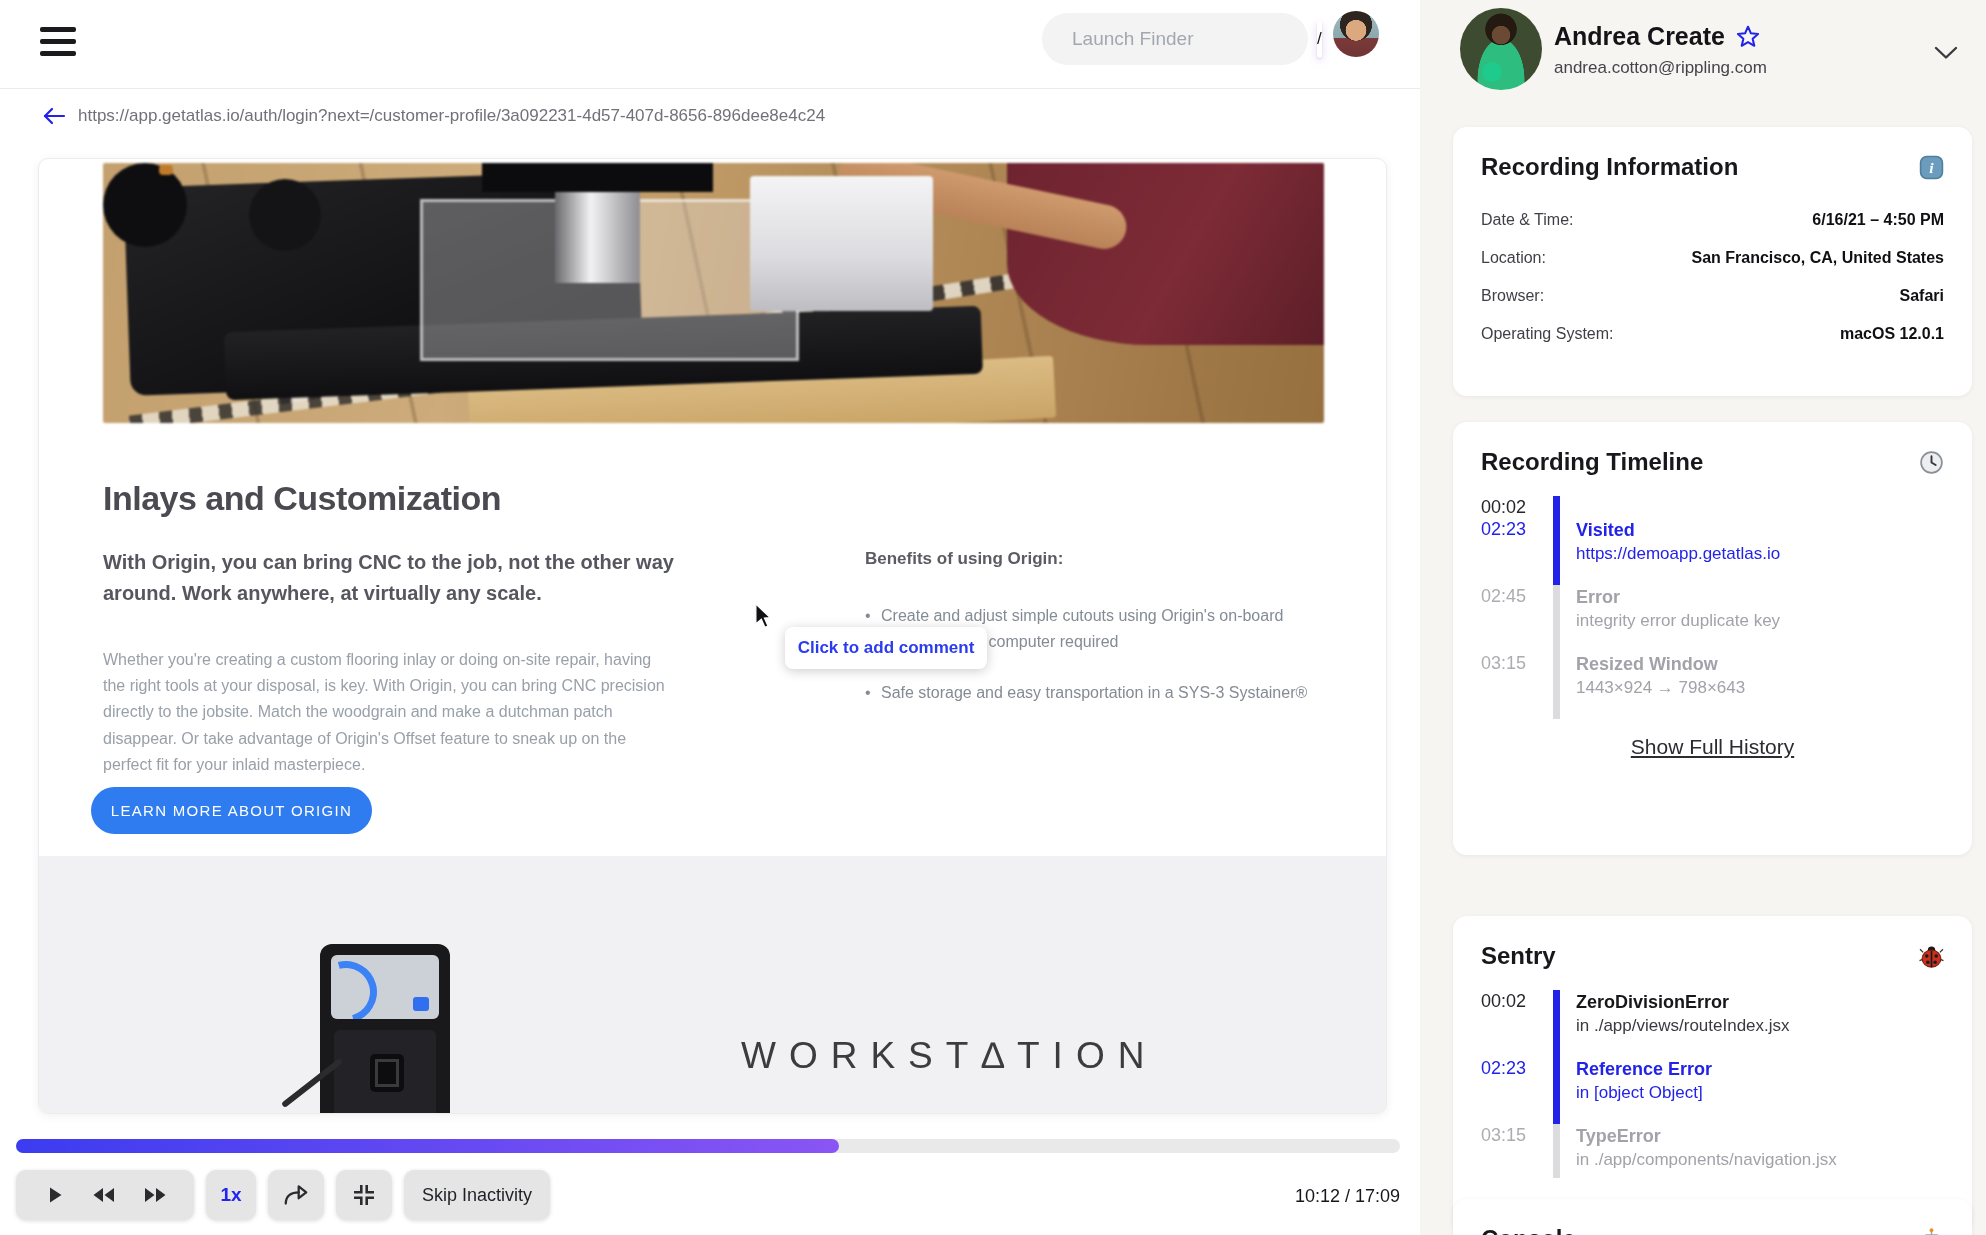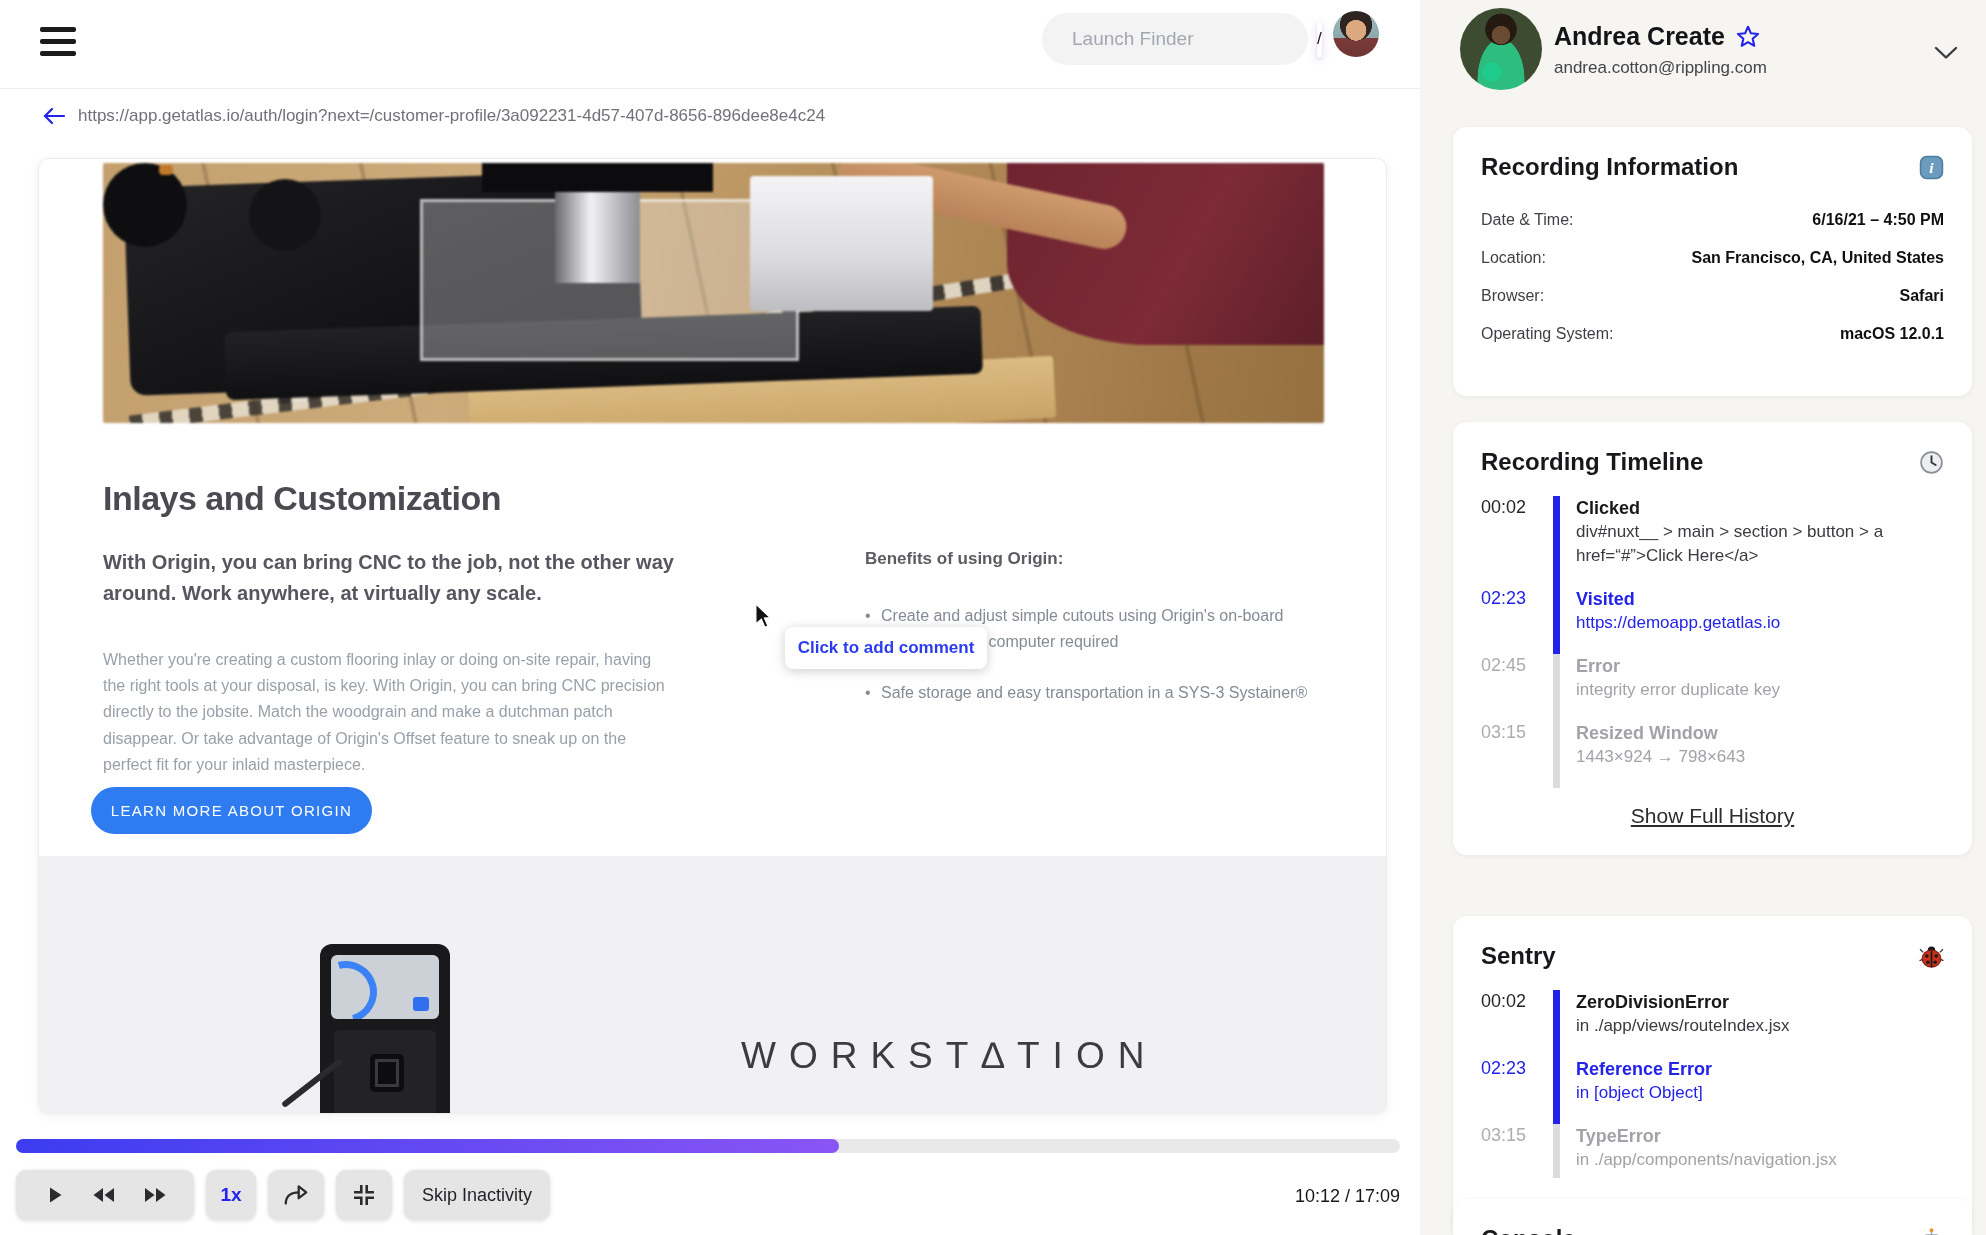--- a/index.html
+++ b/index.html
@@ -327,25 +327,20 @@
     <div class="card-titlerow">
       <div class="card-title">Recording Timeline</div>
       <svg width="25" height="25" viewBox="0 0 24 24">
         <circle cx="12" cy="12" r="10" fill="#eceef0" stroke="#8a8f98" stroke-width="1.6"></circle>
         <path d="M12 6 v6 l4 2.4" fill="none" stroke="#33363c" stroke-width="1.8" stroke-linecap="round"></path>
       </svg>
     </div>
     <div class="ev s-dark">
       <div class="t">00:02</div>
       <div class="bar bar-blue"></div>
-      <div class="cnt">
-        <div class="etitle">Clicked</div>
-        <div class="eline">div#nuxt__ &gt; main &gt; section &gt; button &gt; a</div>
-        <div class="eline">href=“#”&gt;Click Here&lt;/a&gt;</div>
-      </div>
     </div>
     <div class="ev s-blue">
       <div class="t">02:23</div>
       <div class="bar bar-blue"></div>
       <div class="cnt">
         <div class="etitle">Visited</div>
         <div class="eline">https://demoapp.getatlas.io</div>
       </div>
     </div>
     <div class="ev s-gray">

